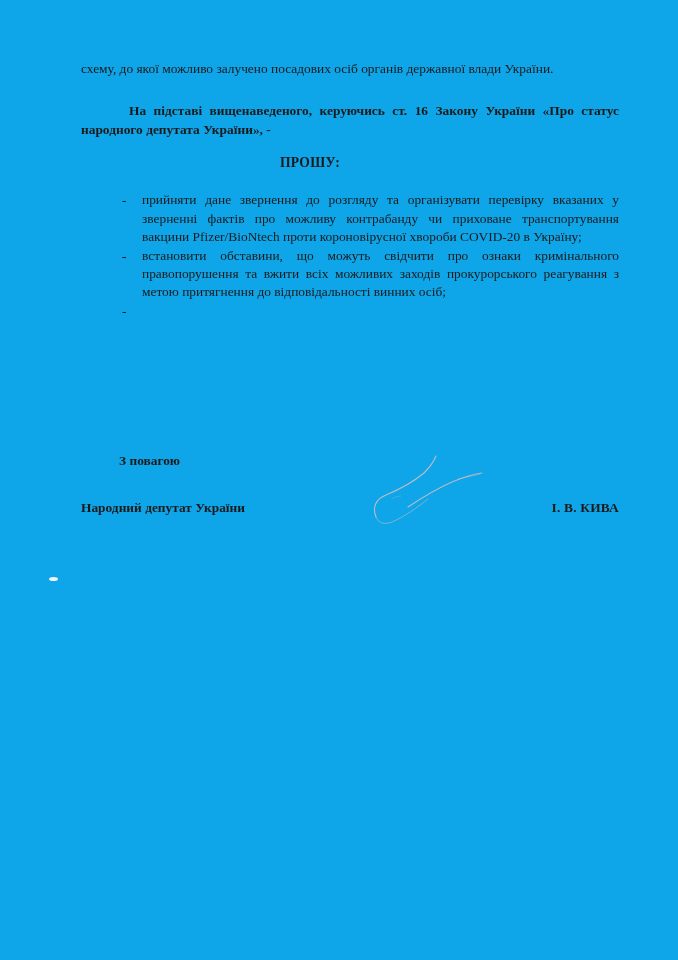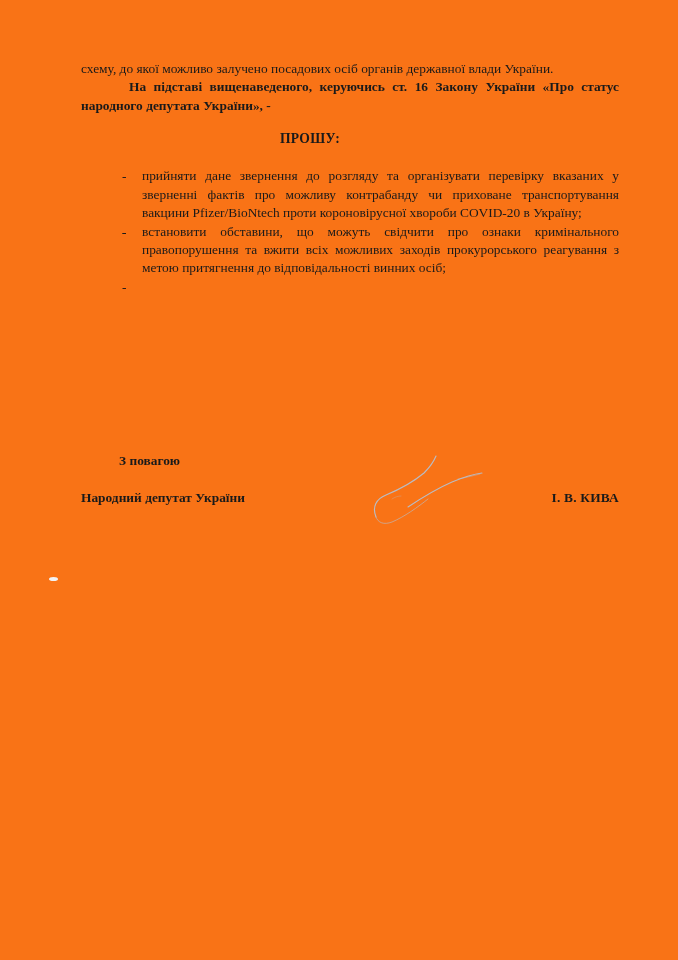--- a/index.html
+++ b/index.html
@@ -14,21 +14,21 @@
     position: relative;
     overflow: hidden;
     font-family: "Liberation Serif", "DejaVu Serif", serif;
     color: #1a1a1a;
     -webkit-font-smoothing: antialiased;
   }
 
   .page {
     position: absolute;
     inset: 0;
-    background: #f97316;
+    background: #0ea5e9;
   }
 
   .content {
     position: absolute;
     left: 81px;
     top: 60px;
     width: 538px;
   }
 
   
@@ -41,20 +41,21 @@
     hyphens: none;
   }
 
   .para-intro {
     margin-bottom: 0;
   }
 
   .para-bold {
     font-weight: bold;
     text-indent: 48px;
+    margin-top: 24px;
     font-size: 13.4px;
     line-height: 18.6px;
   }
 
   
   .heading-center {
     margin-top: 16px;
     text-align: center;
     font-weight: bold;
     font-size: 13.6px;
@@ -92,21 +93,21 @@
     top: 452px;
     width: 538px;
   }
   .sign-regards {
     font-weight: bold;
     font-size: 13.4px;
     line-height: 18px;
     padding-left: 38px;
   }
   .sign-row {
-    margin-top: 19px;
+    margin-top: 29px;
     display: flex;
     align-items: baseline;
     justify-content: space-between;
     font-weight: bold;
     font-size: 13.4px;
     line-height: 18px;
   }
   .sign-title { white-space: nowrap; }
   .sign-name { white-space: nowrap; letter-spacing: 0.2px; }
 

